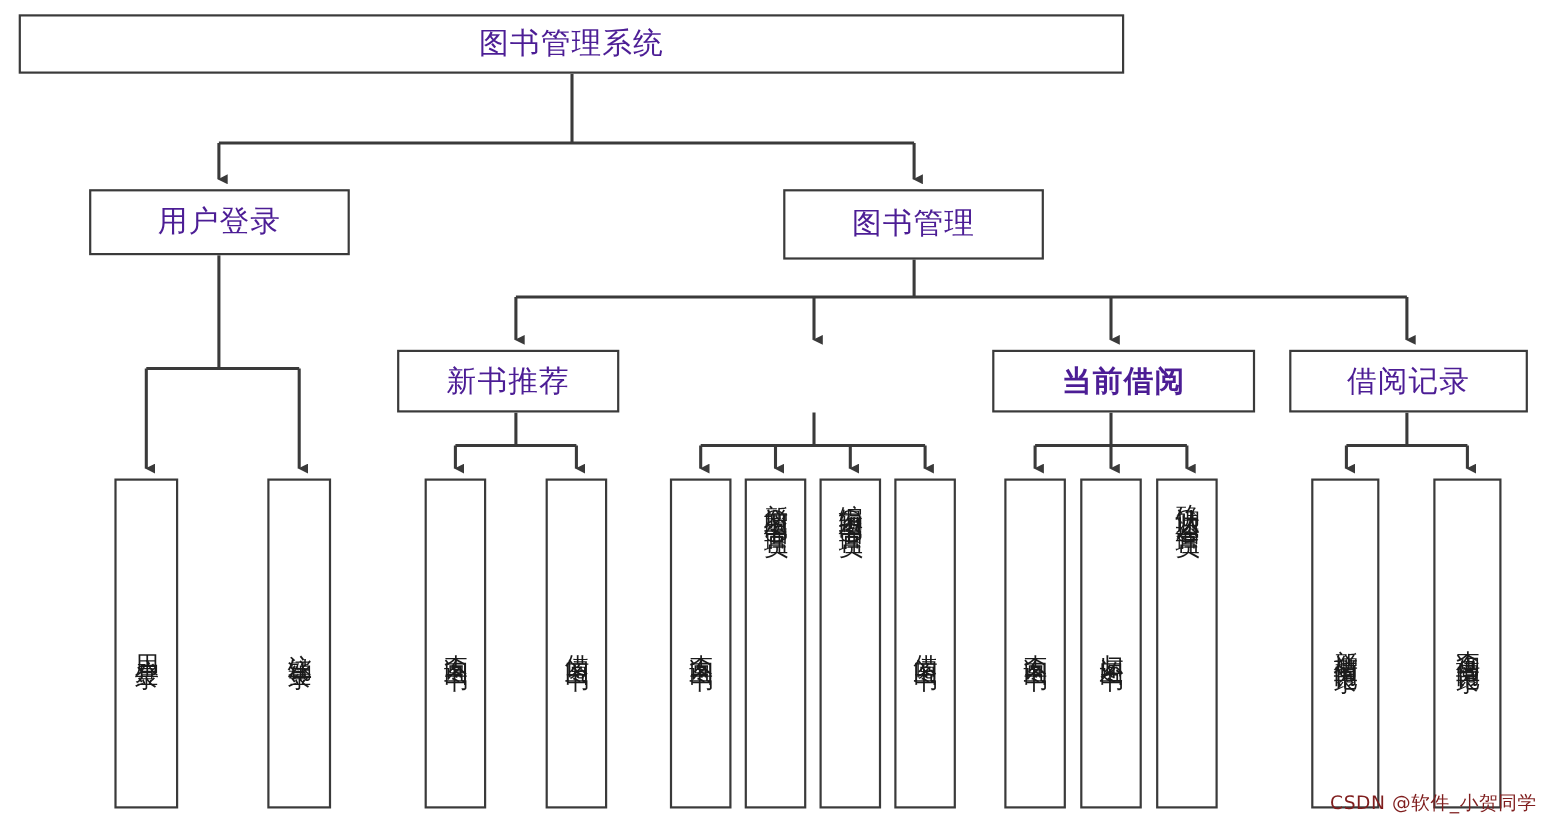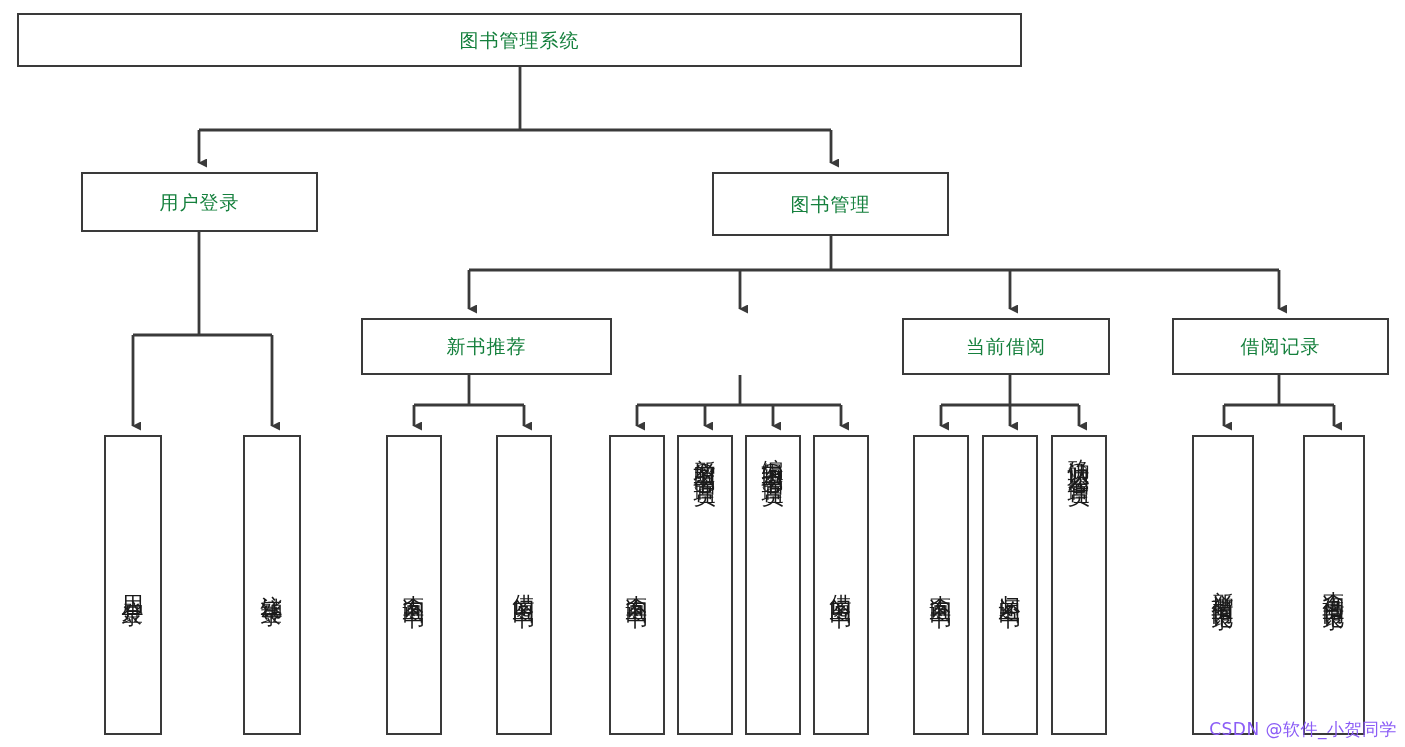--- a/index.html
+++ b/index.html
@@ -32,22 +32,22 @@
     position: absolute;
     box-sizing: border-box;
     background: #ffffff;
     border: 2.5px solid #3a3a3a;
     display: flex;
     align-items: center;
     justify-content: center;
     z-index: 2;
   }
   .node-h .node-label {
-    font-size: 19px;
-    color: #15803d;
+    font-size: 27px;
+    color: #4c1d95;
     letter-spacing: 1px;
     line-height: 1.1;
     white-space: nowrap;
   }
   .node-v {
     align-items: flex-start;
     justify-content: center;
     padding-top: 4px;
   }
   .node-v .node-label {
@@ -61,21 +61,21 @@
   }
   .node-v.center-v {
     align-items: center;
     padding-top: 0;
   }
   #watermark {
     position: absolute;
     right: 8px;
     bottom: 6px;
     font-size: 17px;
-    color: #8b5cf6;
+    color: #7f1d1d;
     white-space: nowrap;
     z-index: 5;
     letter-spacing: 0.5px;
   }
 </style>
 </head>
 <body>
 
 <div id="diagram-root">
 
@@ -135,26 +135,26 @@
   </div>
 
   <div class="node node-h" style="left:81px; top:172px; width:237px; height:60px;">
     <span class="node-label">用户登录</span>
   </div>
 
   <div class="node node-h" style="left:712px; top:172px; width:237px; height:64px;">
     <span class="node-label">图书管理</span>
   </div>
 
-  <div class="node node-h" style="left:361px; top:318px; width:251px; height:57px;">
+  <div class="node node-h" style="left:361px; top:318px; width:202px; height:57px;">
     <span class="node-label">新书推荐</span>
   </div>
 
 
-  <div class="node node-h" style="left:902px; top:318px; width:208px; height:57px;">
+  <div class="node node-h" style="left:902px; top:318px; width:239px; height:57px;font-weight:bold;">
     <span class="node-label">当前借阅</span>
   </div>
 
   <div class="node node-h" style="left:1172px; top:318px; width:217px; height:57px;">
     <span class="node-label">借阅记录</span>
   </div>
 
   <div class="node node-v center-v" style="left:104px; top:435px; width:58px; height:300px;">
     <span class="node-label">用户登录</span>
   </div>

